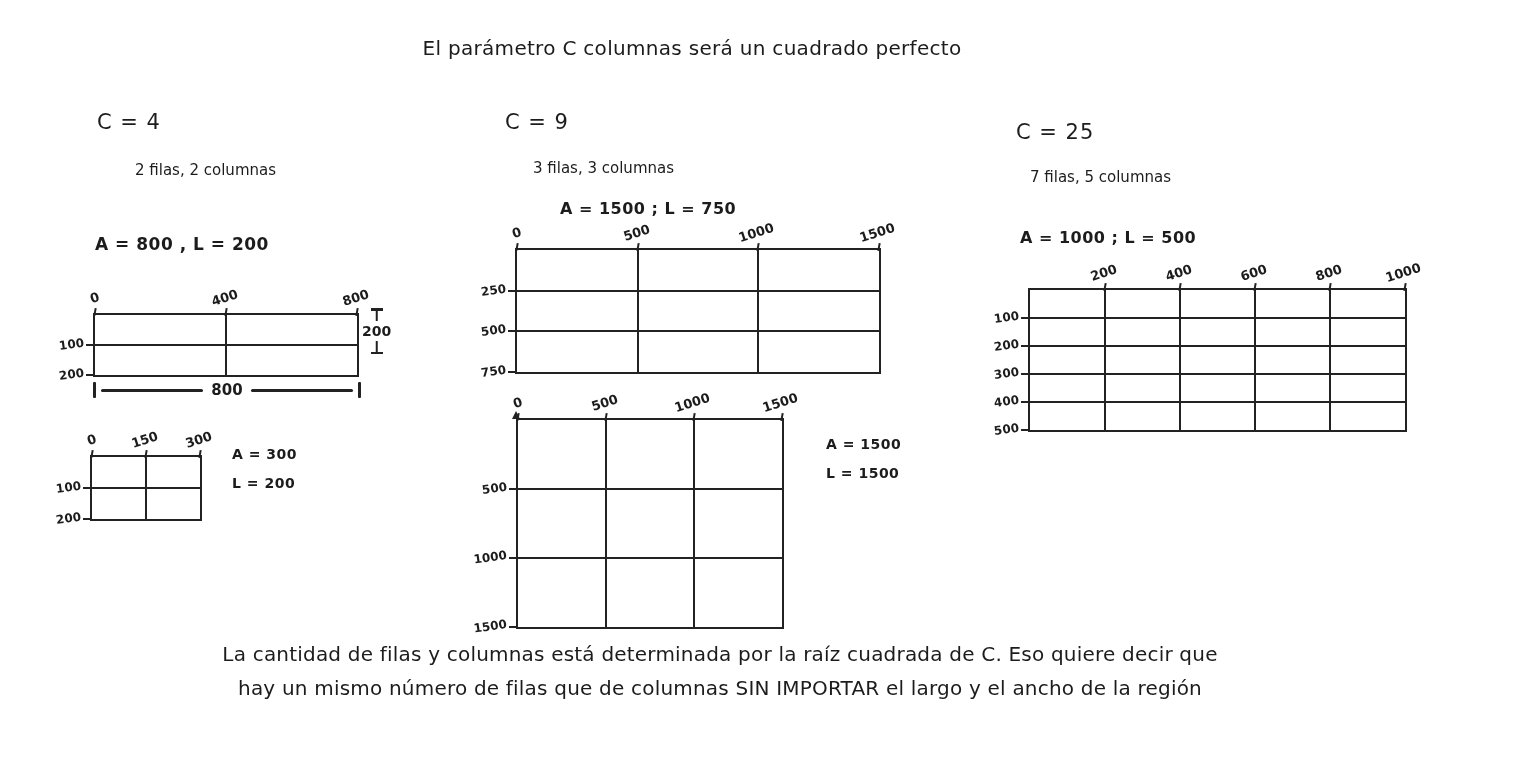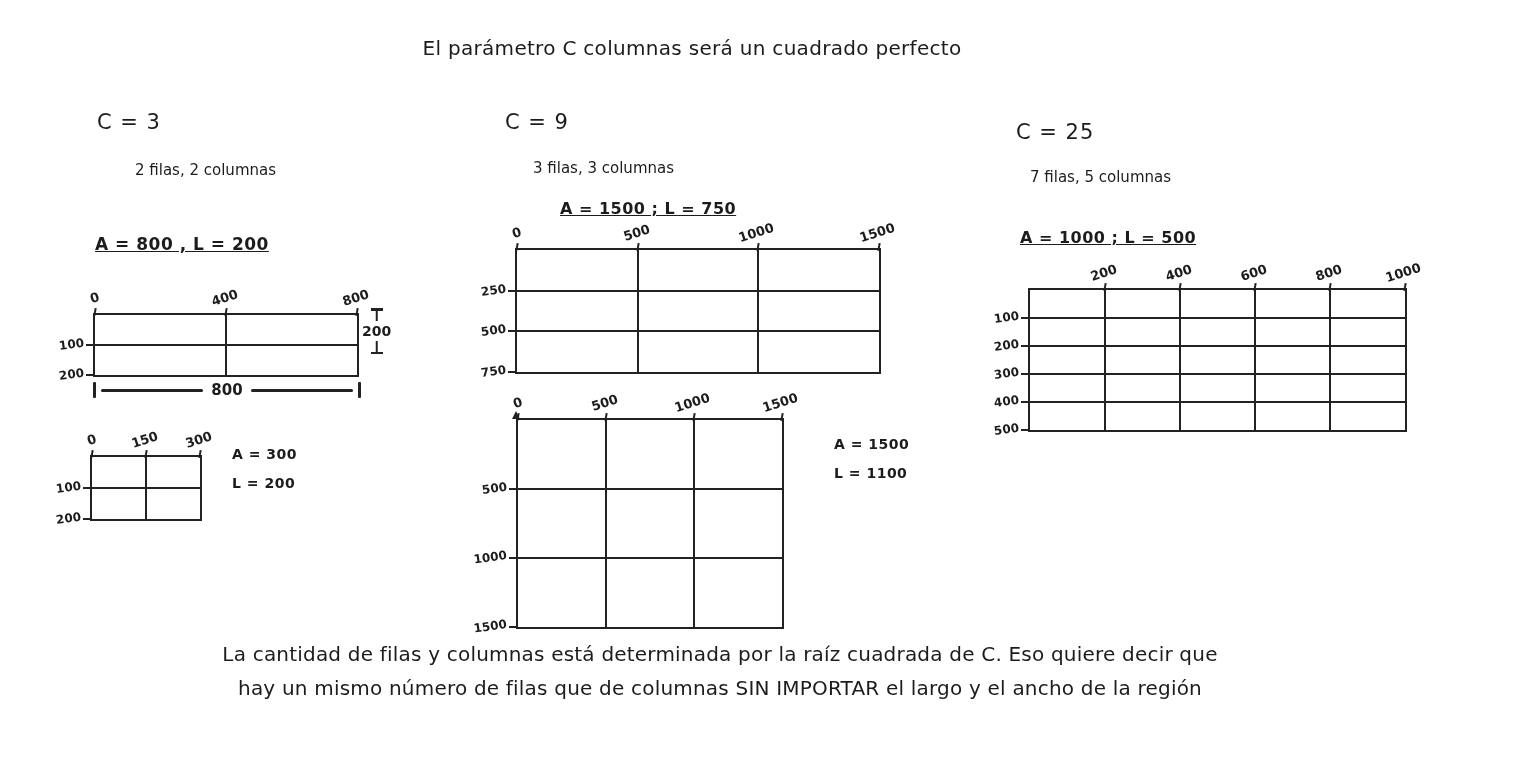--- a/index.html
+++ b/index.html
@@ -4,21 +4,21 @@
 <style>
   html,body{margin:0;padding:0;background:#ffffff;}
   .canvas{
     position:relative;width:1532px;height:757px;background:#ffffff;
     font-family:"DejaVu Sans",sans-serif;color:#1c1c1c;overflow:hidden;
   }
   .abs{position:absolute;}
   .title{font-size:20px;letter-spacing:.3px;}
   .c-label{font-size:21px;letter-spacing:1px;}
   .note{font-size:15px;}
-  .params{font-size:17px;font-weight:bold;letter-spacing:.5px;text-decoration:underline;}
+  .params{font-size:17px;font-weight:bold;letter-spacing:.5px;}
   .footer-line{position:absolute;left:0;width:1440px;text-align:center;font-size:20px;letter-spacing:.2px;}
 
   
   .grid{position:absolute;border:2px solid #222;}
   .vline{position:absolute;top:0;bottom:0;width:2px;background:#222;transform:translateX(-1px);}
   .hline{position:absolute;left:0;right:0;height:2px;background:#222;transform:translateY(-1px);}
   .xtick{position:absolute;top:-25px;font-size:13px;font-weight:bold;white-space:nowrap;
          transform:translateX(-55%) rotate(-18deg);}
   .ytick{position:absolute;left:-11px;font-size:12px;font-weight:bold;white-space:nowrap;
          transform:translate(-100%,-55%) rotate(-8deg);}
@@ -44,21 +44,21 @@
   .side-labels{position:absolute;font-size:14px;font-weight:bold;letter-spacing:.5px;}
   .side-labels div{margin-bottom:13px;}
 </style>
 </head>
 <body>
 
 <div class="canvas">
 
   <div class="abs title" style="left:0;top:36px;width:1384px;text-align:center;">El parámetro C columnas será un cuadrado perfecto</div>
 
-  <div class="abs c-label" style="left:97px;top:110px;">C = 3</div>
+  <div class="abs c-label" style="left:97px;top:110px;">C = 4</div>
   <div class="abs note" style="left:135px;top:161px;">2 filas, 2 columnas</div>
   <div class="abs params" style="left:95px;top:234px;">A = 800 ,   L = 200</div>
 
   <div class="grid" style="left:93px;top:313px;width:262px;height:60px;">
       <div class="vline" style="left: 50%;"></div>
       <div class="hline" style="top: 50%;"></div>
       <div class="xdash" style="left: 0%;"></div>
       <span class="xtick" style="left: 0%;">0</span>
       <div class="xdash" style="left: 50%;"></div>
       <span class="xtick" style="left: 50%;">400</span>
@@ -144,23 +144,23 @@
       <span class="xtick" style="left: 100%;">1500</span>
       <div class="ydash" style="top: 33.3%;"></div>
       <span class="ytick" style="top: 33.3%;">500</span>
       <div class="ydash" style="top: 66.7%;"></div>
       <span class="ytick" style="top: 66.7%;">1000</span>
       <div class="ydash" style="top: 100%;"></div>
       <span class="ytick" style="top: 100%;">1500</span>
       <div class="axis-arrow"></div>
     </div>
 
-  <div class="side-labels" style="left:826px;top:436px;margin-left:8px;">
+  <div class="side-labels" style="left:826px;top:436px;">
     <div>A = 1500</div>
-    <div>L = 1100</div>
+    <div>L = 1500</div>
   </div>
 
   <div class="abs c-label" style="left:1016px;top:120px;">C = 25</div>
   <div class="abs note" style="left:1030px;top:168px;">7 filas, 5 columnas</div>
   <div class="abs params" style="left:1020px;top:228px;font-size:16px;">A = 1000  ;   L = 500</div>
 
   <div class="grid" style="left:1028px;top:288px;width:375px;height:140px;">
       <div class="vline" style="left: 20%;"></div>
       <div class="vline" style="left: 40%;"></div>
       <div class="vline" style="left: 60%;"></div>

